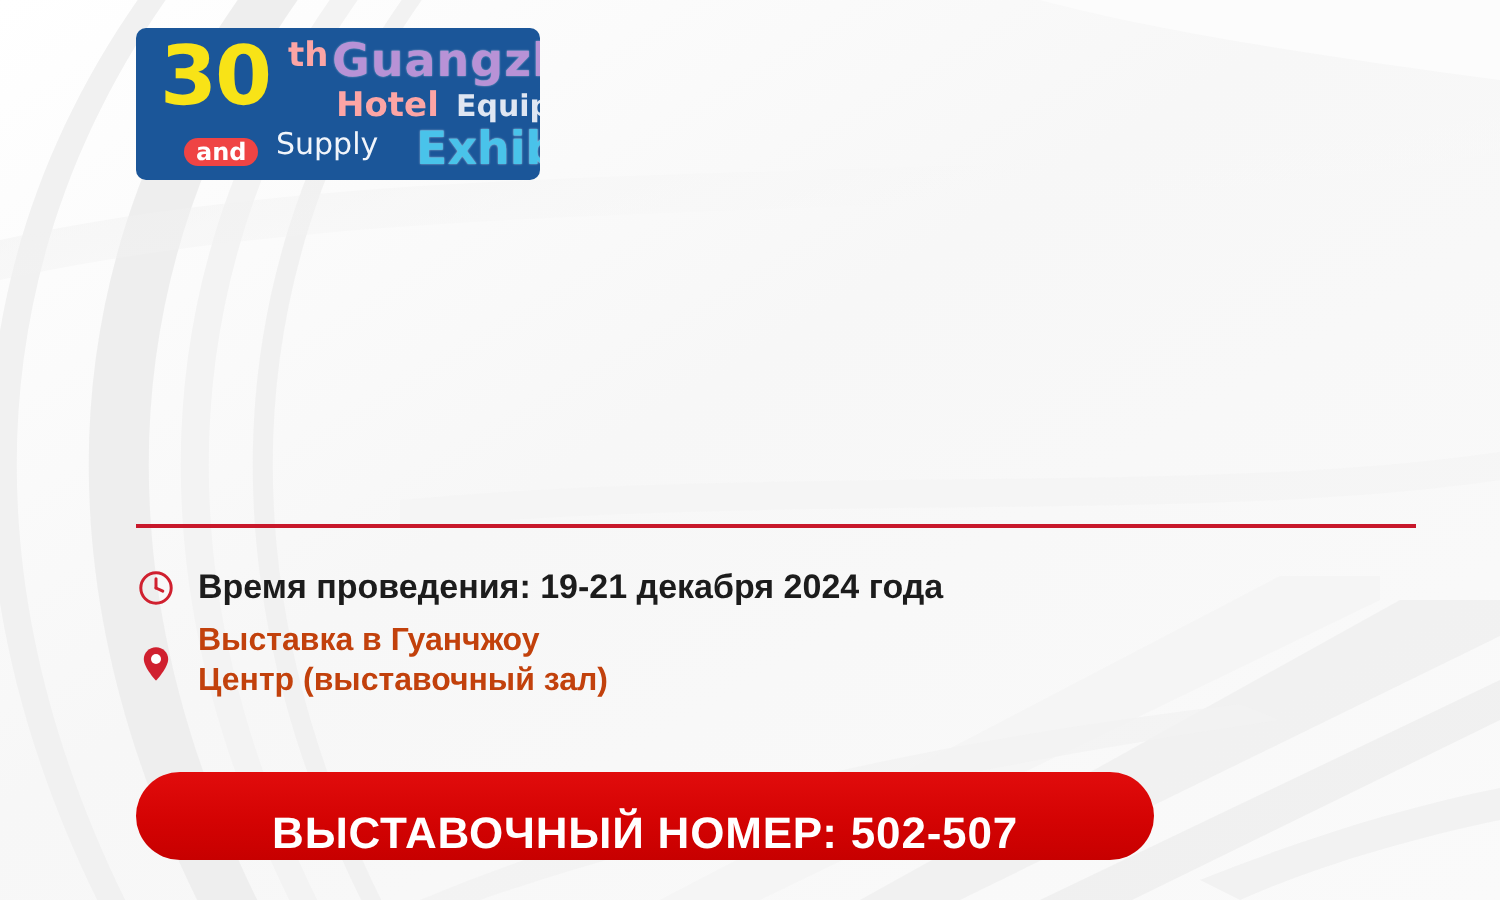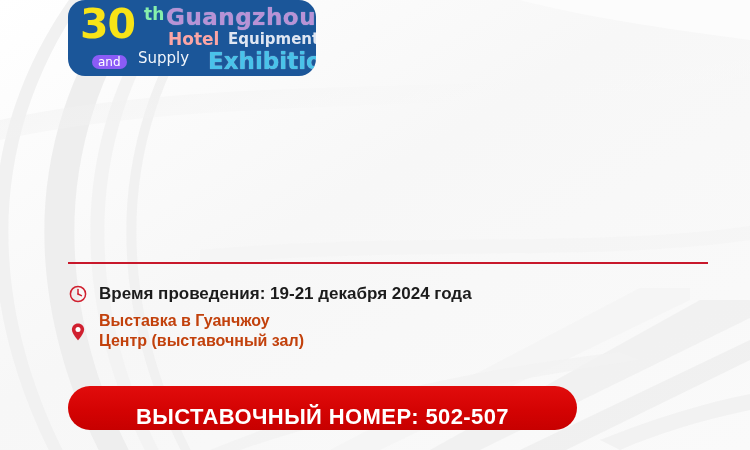--- a/index.html
+++ b/index.html
@@ -21,23 +21,23 @@
   .bg-layer {
     position:absolute; inset:0;
     z-index:0;
     pointer-events:none;
   }
   .bg-layer svg { display:block; width:750px; height:450px; }
 
   
   .logo {
     position:absolute;
-    left:68px; top:0;
-    width:248px; height:76px;
-    border-radius:17px;
+    left:68px; top:14px;
+    width:202px; height:76px;
+    border-radius:5px;
     background:#1b5699;
     z-index:3;
     overflow:hidden;
   }
   .logo-inner {
     position:relative;
     width:100%; height:100%;
   }
   .logo-30 {
     position:absolute;
@@ -47,21 +47,21 @@
     color:#f8e317;
     letter-spacing:-1px;
     line-height:1;
     font-family:"DejaVu Sans", sans-serif;
   }
   .logo-th {
     position:absolute;
     left:76px; top:6px;
     font-size:17px;
     font-weight:bold;
-    color:#86efac;
+    color:#fca5a5;
     line-height:1;
     font-family:"DejaVu Sans", sans-serif;
   }
   .logo-gz {
     position:absolute;
     left:98px; top:6px;
     font-size:23px;
     font-weight:bold;
     color:#b892d6;
     line-height:1;
@@ -84,24 +84,24 @@
     font-size:15px;
     font-weight:bold;
     color:#dfe6f2;
     line-height:1;
     font-family:"DejaVu Sans", sans-serif;
   }
   .logo-and {
     position:absolute;
     left:24px; top:55px;
     font-size:12px;
-    font-weight:normal;
+    font-weight:bold;
     color:#ffffff;
     line-height:1;
-    background:#8b5cf6;
+    background:#ef4444;
     border-radius:7px;
     padding:1px 6px;
     font-family:"DejaVu Sans", sans-serif;
   }
   .logo-supply {
     position:absolute;
     left:70px; top:51px;
     font-size:15px;
     font-weight:normal;
     color:#f1f5fb;

